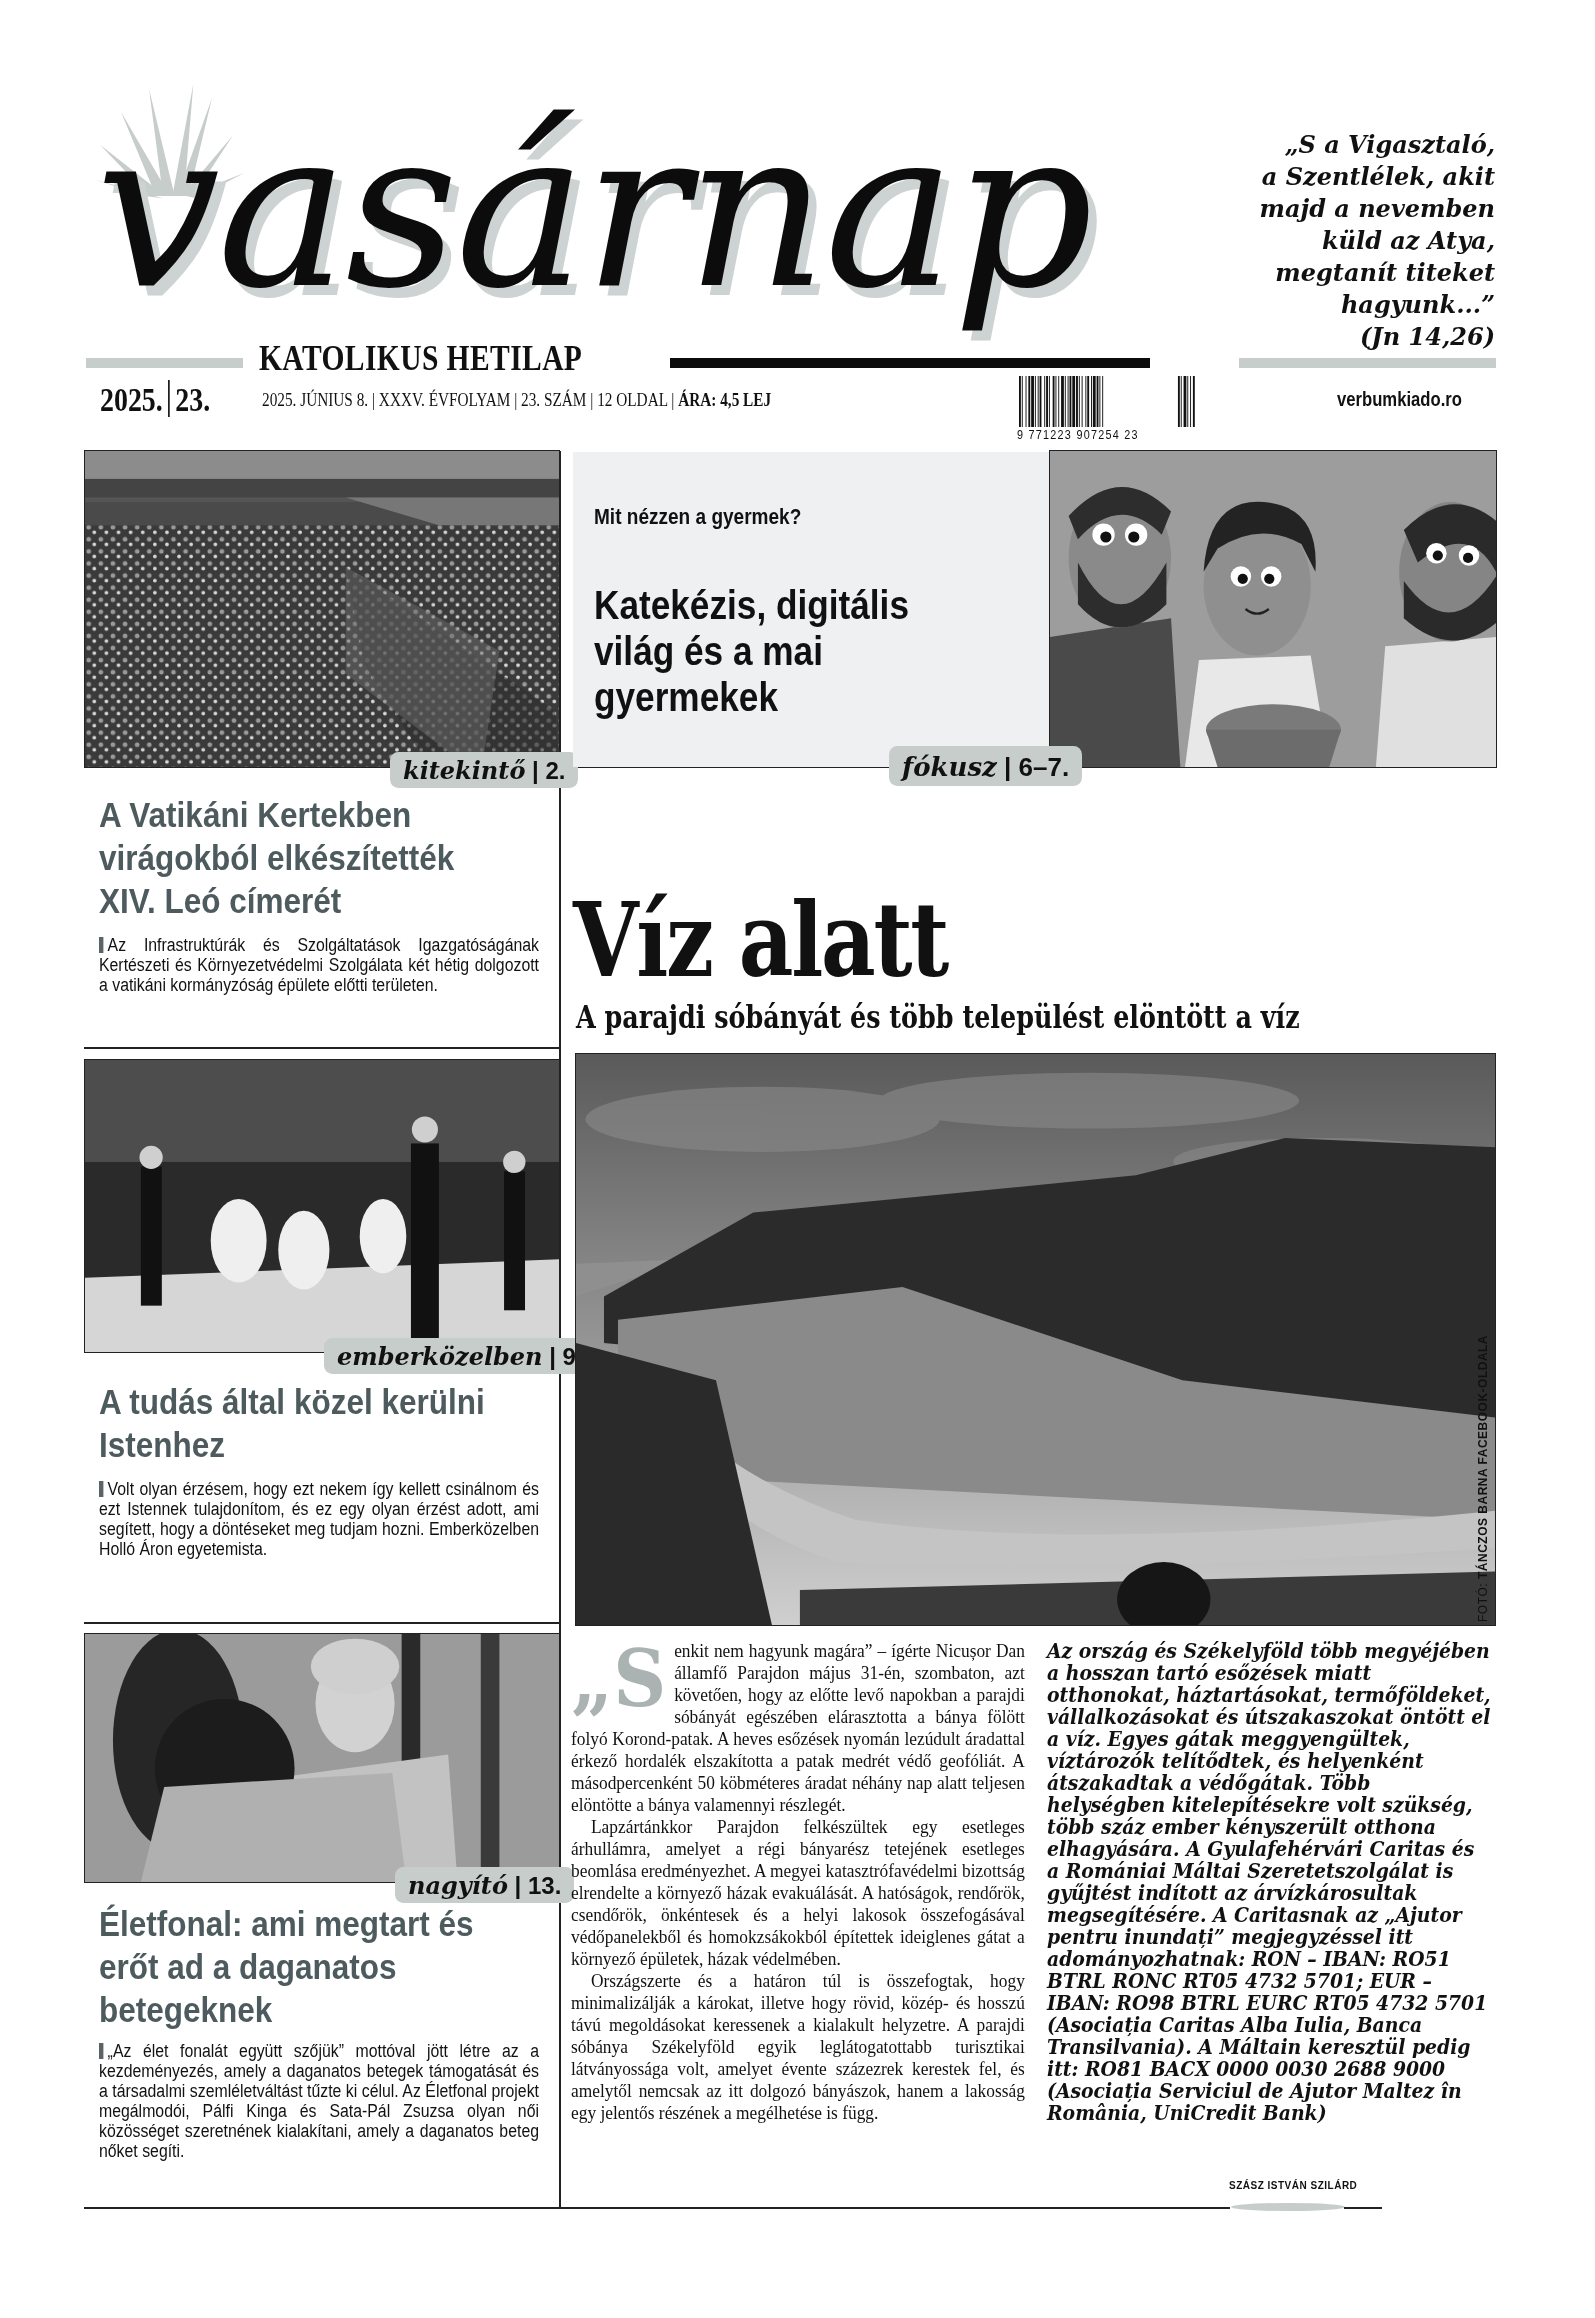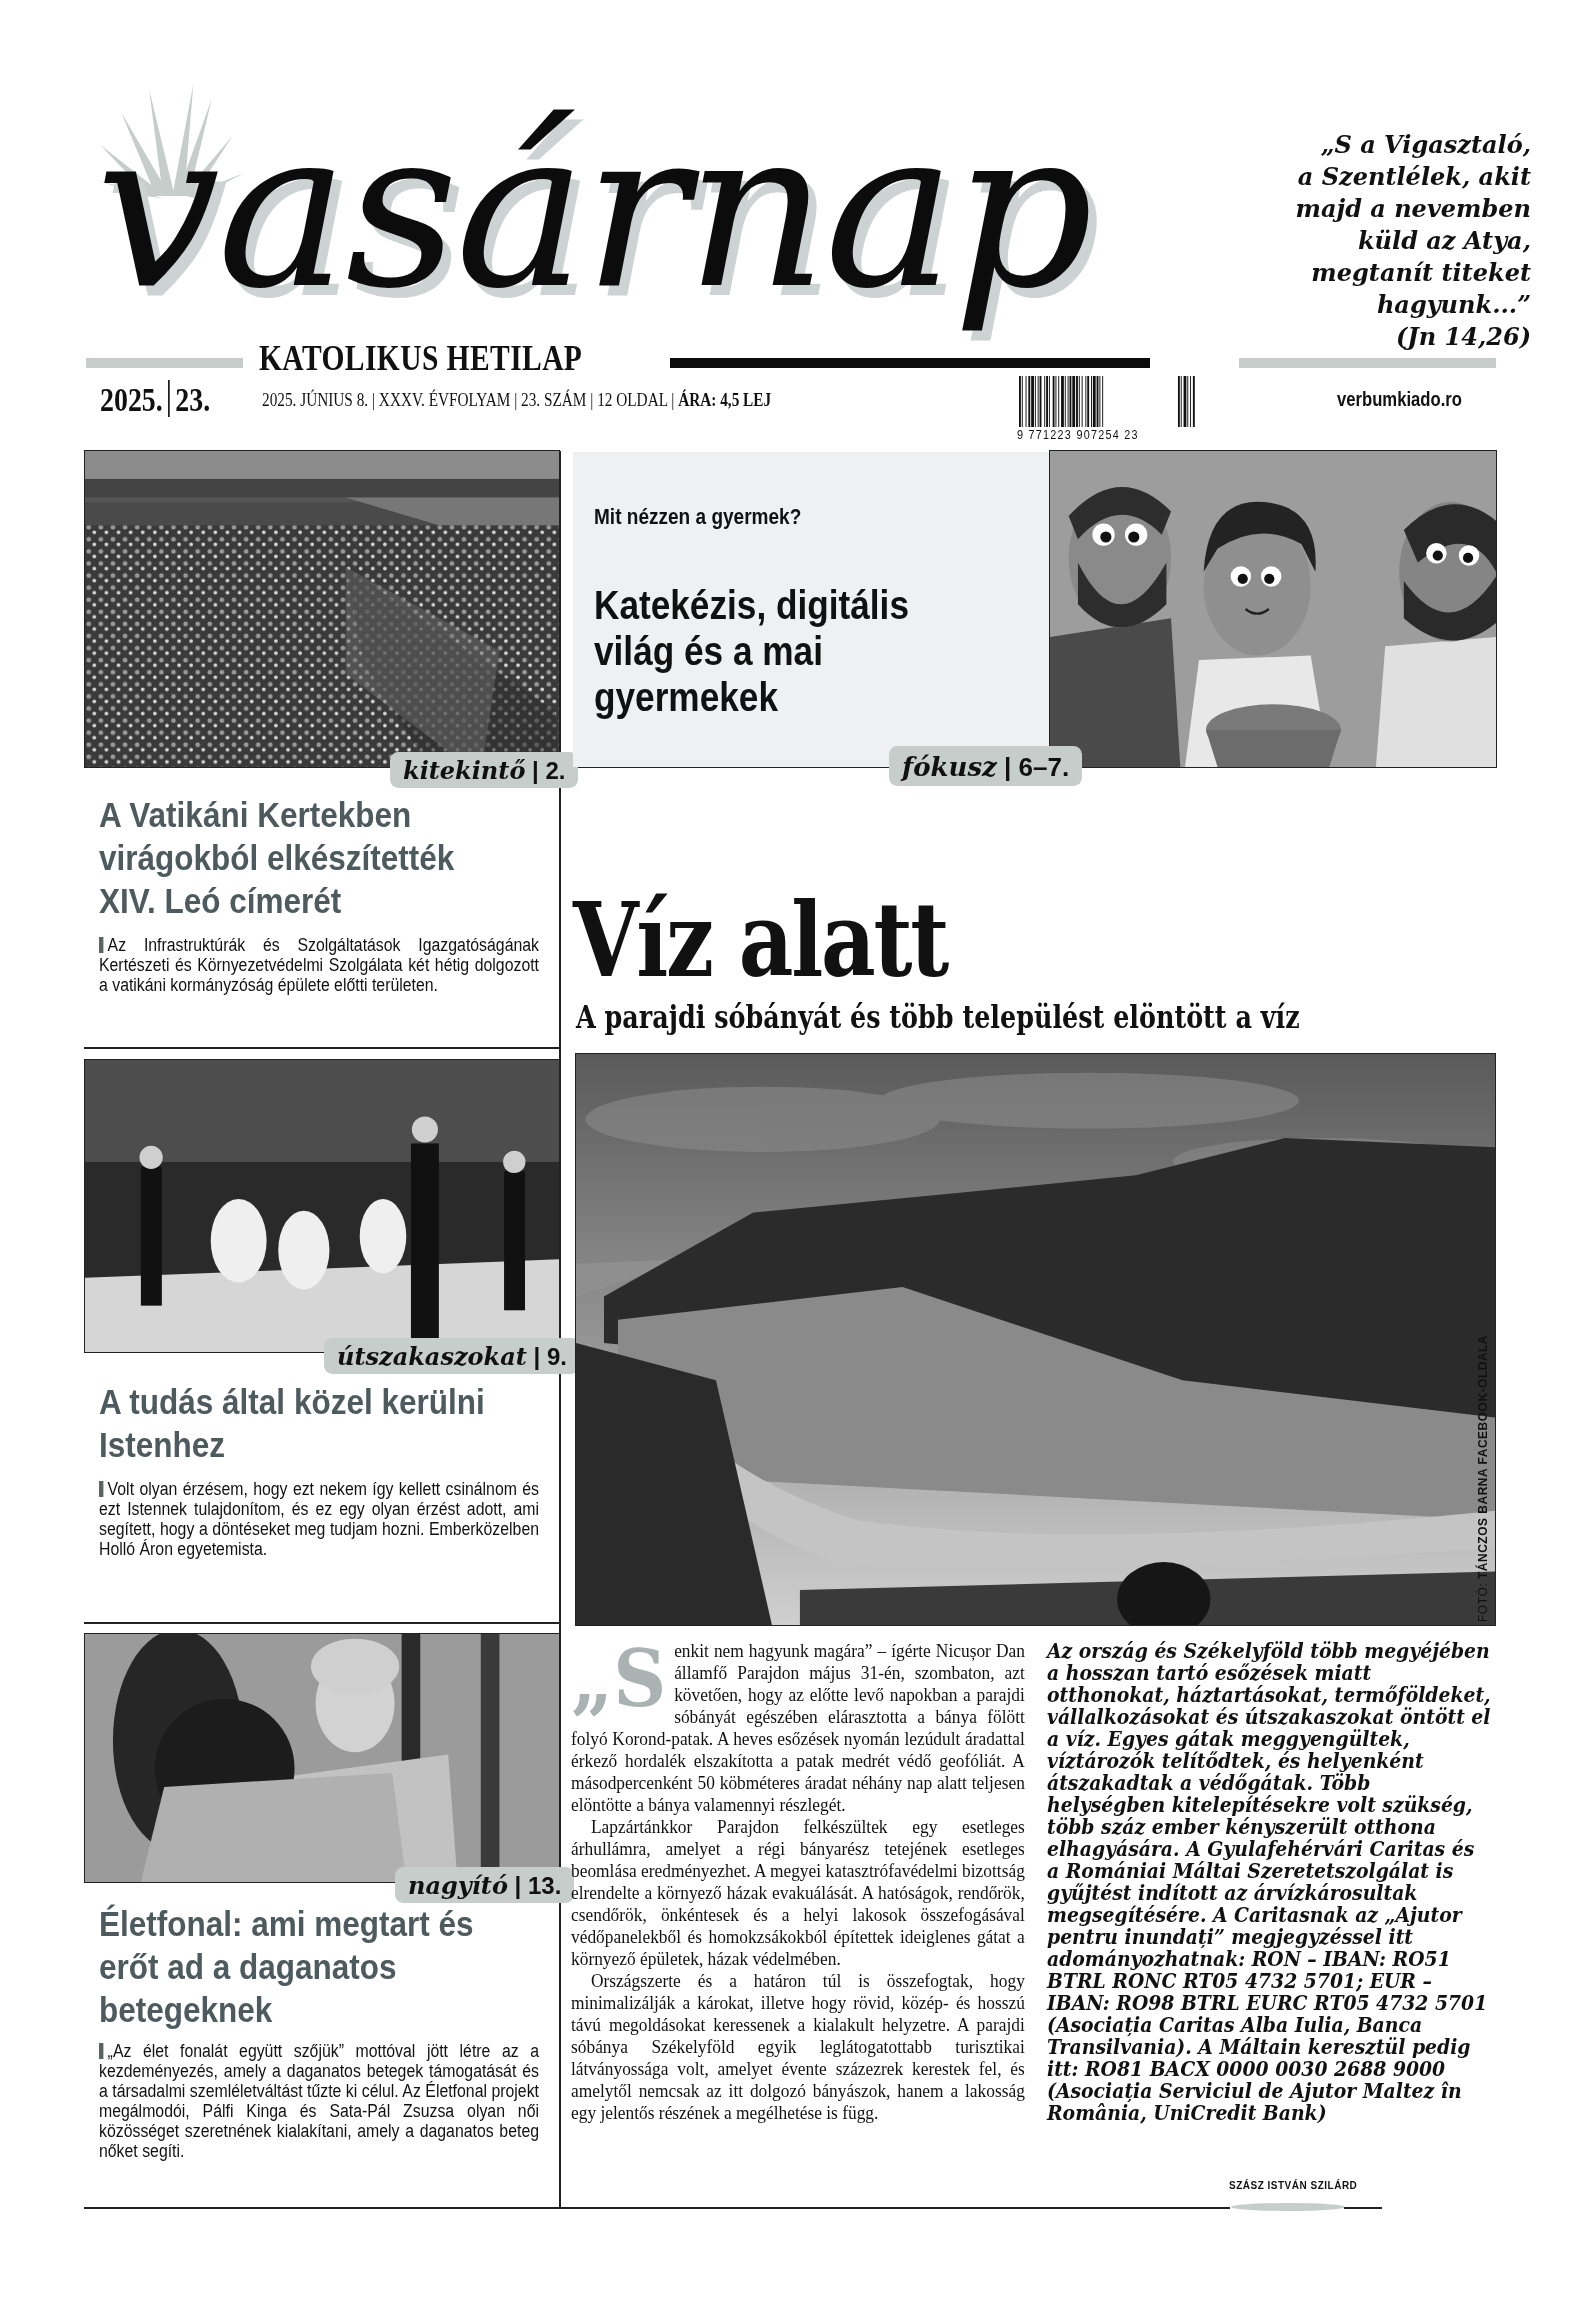--- a/index.html
+++ b/index.html
@@ -5,21 +5,21 @@
   html,body{margin:0;padding:0;background:#ffffff;}
   body{width:1595px;height:2319px;position:relative;overflow:hidden;color:#111;font-family:"DejaVu Sans",sans-serif;}
   .abs{position:absolute;}
   
   #sun{left:93px;top:79px;width:154px;height:122px;}
   #logo{left:96px;top:89px;width:1122px;height:262px;}
   #logo text{font-family:"DejaVu Serif",serif;font-style:italic;font-size:470px;letter-spacing:-6px;}
   .rule-grey{background:#c6cdcb;}
   .rule-black{background:#0c0c0c;}
   #tagline{left:259px;top:337px;font-family:"Liberation Serif",serif;font-weight:bold;font-size:36px;letter-spacing:0.5px;transform:scaleX(0.82);transform-origin:left top;}
-  #quote{left:1265px;top:129px;width:266px;text-align:right;font-family:"DejaVu Serif",serif;font-style:italic;font-weight:bold;font-size:24px;line-height:32px;}
+  #quote{left:1229px;top:129px;width:266px;text-align:right;font-family:"DejaVu Serif",serif;font-style:italic;font-weight:bold;font-size:24px;line-height:32px;}
   #issue{left:100px;top:380px;font-family:"Liberation Serif",serif;font-weight:bold;font-size:34px;transform:scaleX(0.82);transform-origin:left top;}
   #issue .bar{display:inline-block;width:2.3px;height:37px;background:#111;vertical-align:-5.6px;margin:0 6.5px;}
   #infoline{left:262px;top:389px;font-family:"Liberation Serif",serif;font-size:19.6px;transform:scaleX(0.78);transform-origin:left top;white-space:nowrap;}
   #infoline b{font-weight:bold;}
   #barcode{left:1019px;top:376px;width:187px;height:51px;}
   #barcode-digits{left:1017px;top:428px;font-family:"Liberation Sans",sans-serif;font-size:12px;letter-spacing:1.4px;transform:scaleX(0.9);transform-origin:left top;}
   #site{left:1337px;top:388px;font-family:"Liberation Sans",sans-serif;font-weight:bold;font-size:19.6px;transform:scaleX(0.85);transform-origin:left top;}
   
   #vdivider{left:559px;top:451px;width:1.9px;height:1757px;background:#222;}
   .hline{height:1.9px;background:#222;}
@@ -181,21 +181,21 @@
         <rect x="900" y="240" width="45" height="300"></rect>
       </g>
     <g fill="#cfcfcf">
         <circle cx="142" cy="210" r="25"></circle>
         <circle cx="730" cy="150" r="28"></circle>
         <circle cx="922" cy="220" r="24"></circle>
       </g>
   </svg>
 </div>
 <div class="abs tag" style="left:324px;top:1338px;">
-  <span class="sec">útszakaszokat</span><span class="pg"> | </span><span class="pg">9.</span>
+  <span class="sec">emberközelben</span><span class="pg"> | </span><span class="pg">9.</span>
 </div>
 <div class="abs lhead" style="left:99px;top:1380px;">A tudás által közel kerülni Istenhez</div>
 <div class="abs lead" style="left:99px;top:1479px;"><span class="mark"></span><span>Volt olyan érzésem, hogy ezt nekem így kellett csinálnom és ezt Istennek tulajdonítom, és ez egy olyan érzést adott, ami segített, hogy a döntéseket meg tudjam hozni. Emberközelben Holló Áron egyetemista.</span></div>
 
 <div class="abs photo" style="left:84px;top:1633px;width:476px;height:250px;">
   <svg viewBox="0 0 1018 535" preserveAspectRatio="none">
     <rect width="1018" height="535" fill="#9b9b9b"></rect>
     <rect x="680" y="0" width="40" height="535" fill="#2a2a2a"></rect>
     <rect x="850" y="0" width="40" height="535" fill="#3a3a3a"></rect>
     <ellipse cx="200" cy="230" rx="140" ry="240" fill="#262626"></ellipse>

